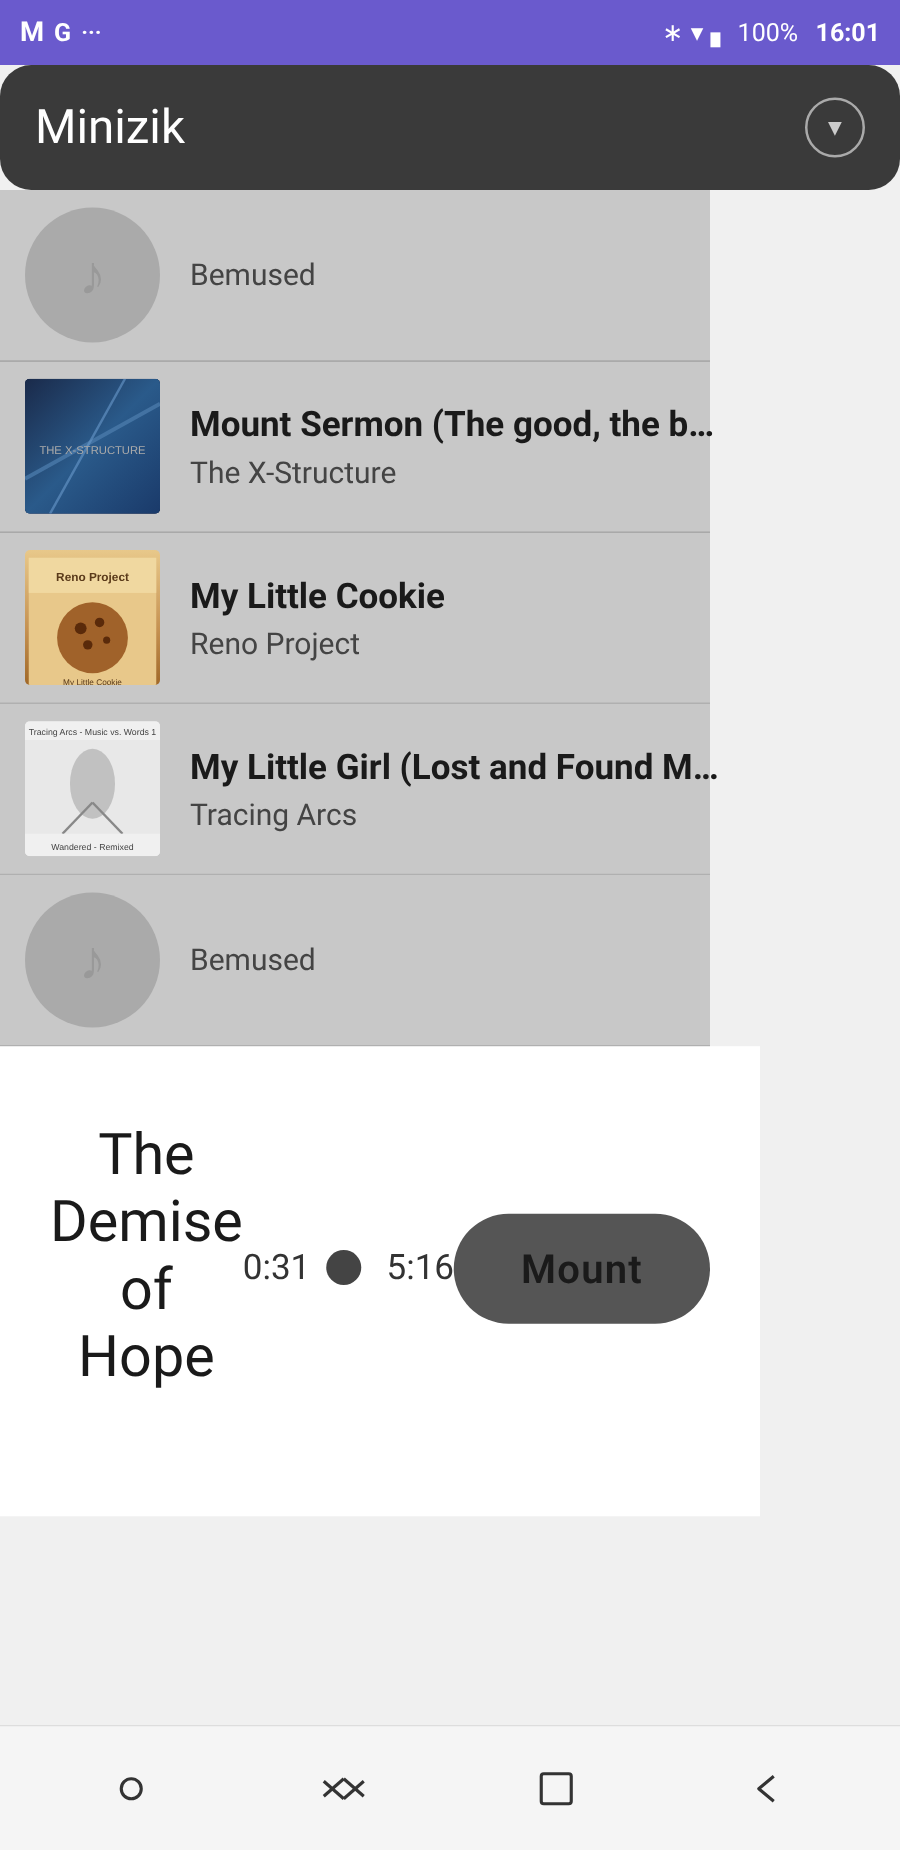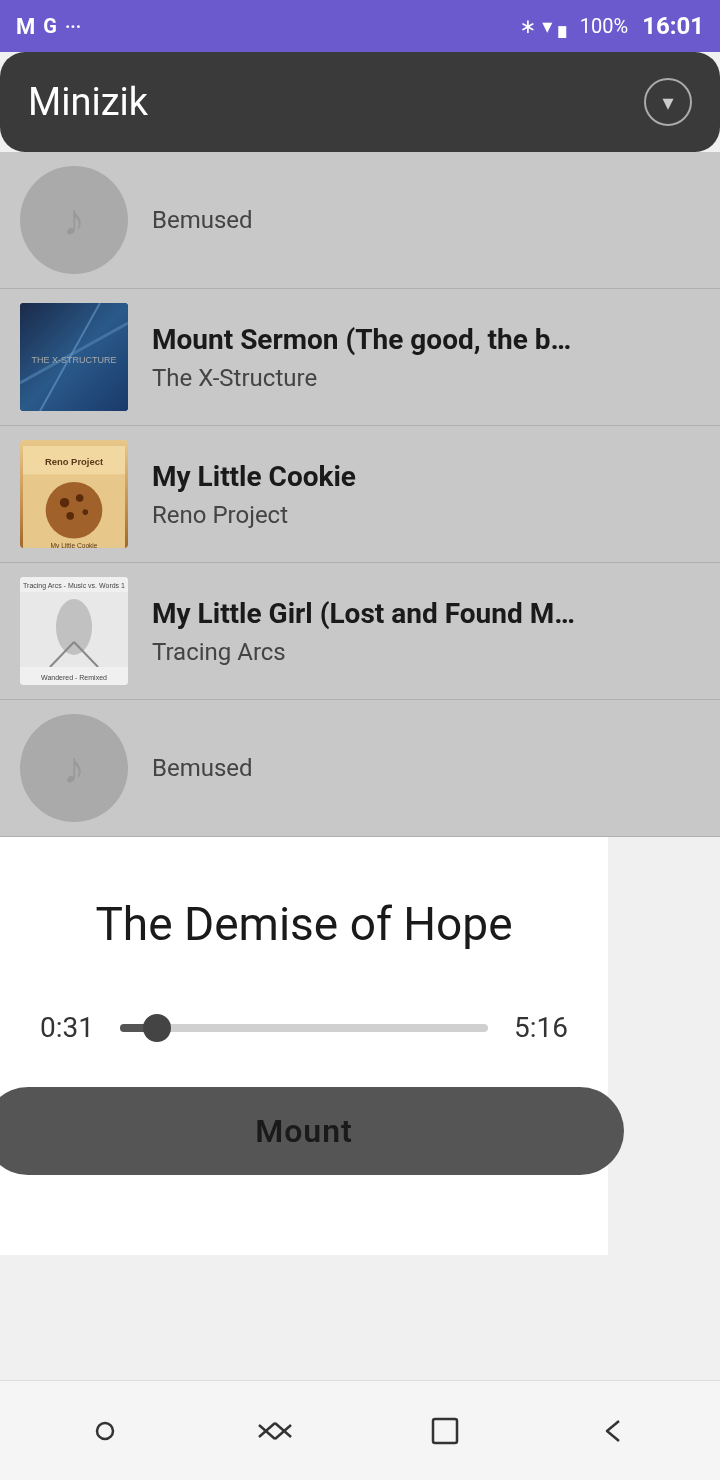--- a/index.html
+++ b/index.html
@@ -31,21 +31,21 @@
       font-weight: bold;
     }
     .status-right {
       display: flex;
       align-items: center;
       gap: 6px;
       color: white;
       font-size: 20px;
     }
     .status-time {
-      font-size: 24px;
+      font-size: 20px;
       font-weight: bold;
       color: white;
       margin-left: 8px;
     }
 
     
     .app-header {
       width: 720px;
       height: 100px;
       background: #3a3a3a;
@@ -68,21 +68,21 @@
       display: flex;
       align-items: center;
       justify-content: center;
       color: #ccc;
       font-size: 22px;
     }
 
     
     .song-list {
       background: #000000;
-      width: 720px;
+      width: 568px;
     }
     .song-item {
       display: flex;
       align-items: center;
       padding: 14px 20px;
       border-bottom: 1px solid #b0b0b0;
       background: #c8c8c8;
       min-height: 110px;
     }
     .song-item:first-child {
@@ -178,21 +178,21 @@
       align-items: center;
       justify-content: center;
     }
 
     
     .player-section {
       background: white;
       width: 608px;
       padding: 60px 40px 40px 40px;
       display: flex;
-      flex-direction: column;
+      flex-direction: row;
       align-items: center;
     }
     .now-playing-title {
       font-size: 46px;
       font-weight: 400;
       color: #1a1a1a;
       text-align: center;
       margin-bottom: 60px;
     }
     .progress-container {

